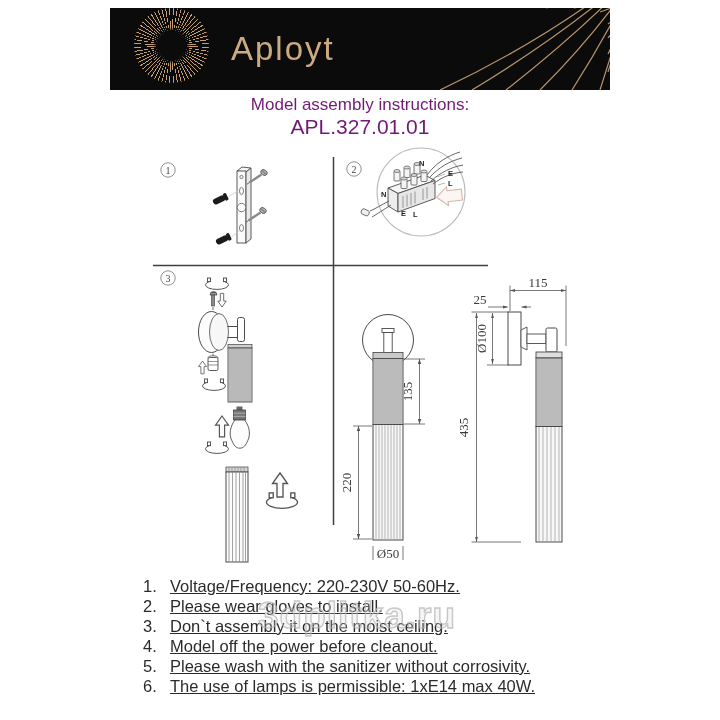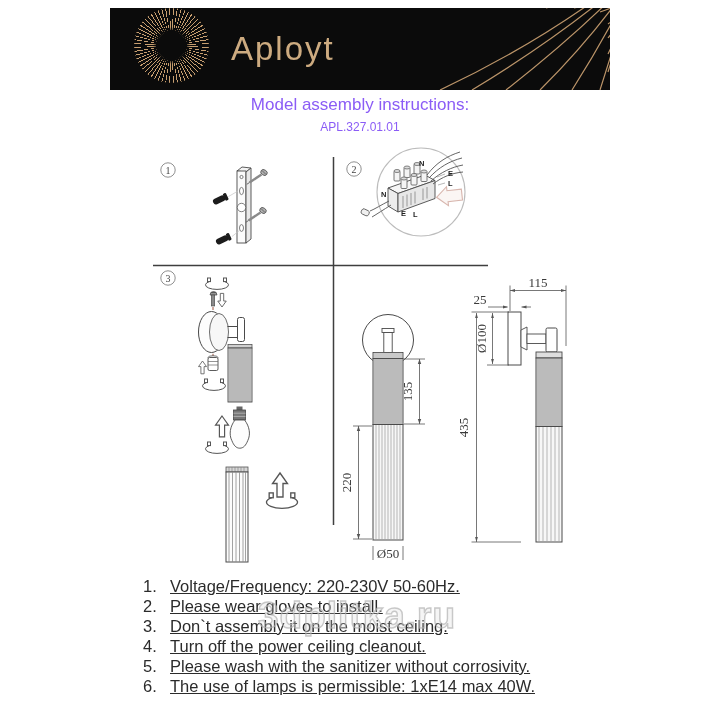--- a/index.html
+++ b/index.html
@@ -8,23 +8,23 @@
   
   .banner{position:absolute;left:110px;top:8px;width:500px;height:82px;background:#0b0b0b;overflow:hidden;}
   .sunburst{position:absolute;left:24px;top:0px;width:75px;height:75px;border-radius:50%;
     background:repeating-conic-gradient(from 0deg,#0b0b0b 0deg 2.2deg,#c79e6f 2.2deg 3.7deg,#0b0b0b 3.7deg 6deg);}
   .sunburst::before{content:"";position:absolute;inset:0;border-radius:50%;
     background:radial-gradient(circle,#0b0b0b 0 26%,rgba(11,11,11,0) 35% 72%,#0b0b0b 90%);}
   .brand{position:absolute;left:121px;top:0;height:100%;display:flex;align-items:center;
     color:#cdab80;font-size:33px;font-weight:400;letter-spacing:2px;}
   .rays{position:absolute;left:0;top:0;}
   
-  .title-block{position:absolute;left:0;top:94px;width:720px;text-align:center;color:#8b5cf6;}
+  .title-block{position:absolute;left:0;top:94px;width:720px;text-align:center;color:#701a75;}
   .title-line{font-size:17px;line-height:22px;}
-  .model-line{font-size:12px;line-height:22px;}
+  .model-line{font-size:21px;line-height:22px;}
   
   .diagram{position:absolute;left:0;top:0;width:720px;height:720px;}
   .dimtxt{font-family:"Liberation Serif",serif;font-size:13px;fill:#3a3a3a;}
   .badge-num{font-family:"Liberation Serif",serif;font-size:10px;fill:#444;}
   .wire-lbl{font-family:"Liberation Sans",sans-serif;font-size:7.5px;font-weight:bold;fill:#222;}
   
   .instructions{position:absolute;left:0;top:576px;width:720px;margin:0;padding:0;list-style:none;
     color:#2b2b2b;font-size:16.5px;line-height:20px;}
   .instructions li{display:flex;padding-left:143px;}
   .instructions .num{width:27px;flex:0 0 27px;}
@@ -292,21 +292,21 @@
     <li>
         <span class="num">2.</span>
         <span class="txt">Please wear gloves to install.</span>
       </li>
     <li>
         <span class="num">3.</span>
         <span class="txt">Don`t assembly it on the moist ceiling.</span>
       </li>
     <li>
         <span class="num">4.</span>
-        <span class="txt">Turn off the power ceiling cleanout.</span>
+        <span class="txt">Model off the power before cleanout.</span>
       </li>
     <li>
         <span class="num">5.</span>
         <span class="txt">Please wash with the sanitizer without corrosivity.</span>
       </li>
     <li>
         <span class="num">6.</span>
         <span class="txt">The use of lamps is permissible: 1xE14 max 40W.</span>
       </li>
   </ol>

